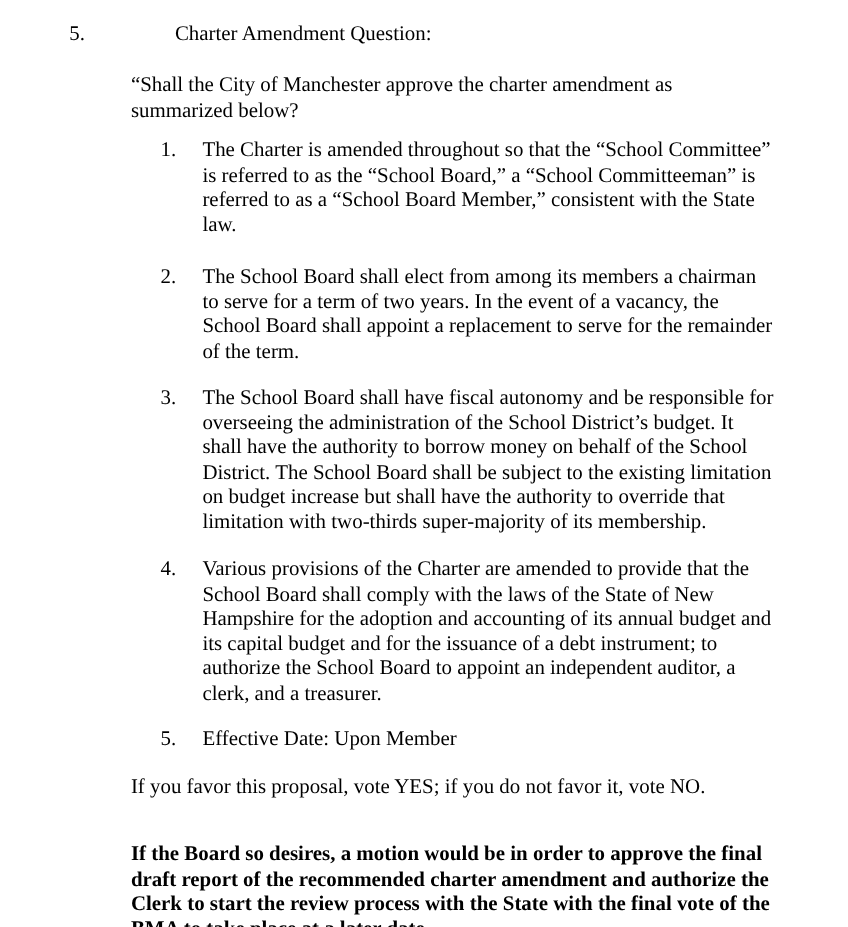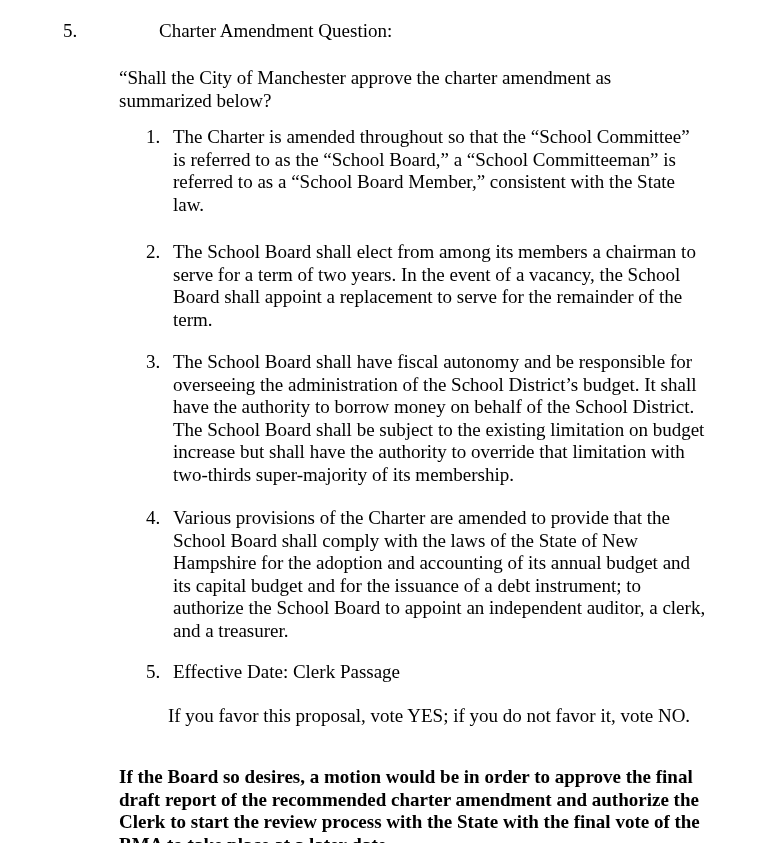--- a/index.html
+++ b/index.html
@@ -36,28 +36,27 @@
     .list-item {
       left: 146px;
       width: 560px;
     }
     .list-item .num {
       position: absolute;
       left: 0;
       top: 0;
     }
     .list-item .txt {
-      margin-left: 27px;
+      margin-left: 38px;
       display: block;
     }
     .vote-line {
       left: 119px;
       top: 705px;
       width: 620px;
-      text-align: center;
     }
     .motion {
       left: 119px;
       top: 766px;
       width: 600px;
       font-weight: bold;
     }
   </style>
 </head>
 <body>
@@ -84,20 +83,20 @@
     <span class="txt">The School Board shall have fiscal autonomy and be responsible for overseeing the administration of the School District’s budget. It shall have the authority to borrow money on behalf of the School District. The School Board shall be subject to the existing limitation on budget increase but shall have the authority to override that limitation with two-thirds super-majority of its membership.</span>
   </div>
 
   <div class="abs list-item" style="top:507px;">
     <span class="num">4.</span>
     <span class="txt">Various provisions of the Charter are amended to provide that the School Board shall comply with the laws of the State of New Hampshire for the adoption and accounting of its annual budget and its capital budget and for the issuance of a debt instrument; to authorize the School Board to appoint an independent auditor, a clerk, and a treasurer.</span>
   </div>
 
   <div class="abs list-item" style="top:661px;">
     <span class="num">5.</span>
-    <span class="txt">Effective Date: Clerk Passage</span>
+    <span class="txt">Effective Date: Upon Member</span>
   </div>
 
   <div class="abs vote-line">If you favor this proposal, vote YES; if you do not favor it, vote NO.</div>
 
   <div class="abs motion">If the Board so desires, a motion would be in order to approve the final draft report of the recommended charter amendment and authorize the Clerk to start the review process with the State with the final vote of the BMA to take place at a later date.</div>
 
 </div>
 
 </body></html>

